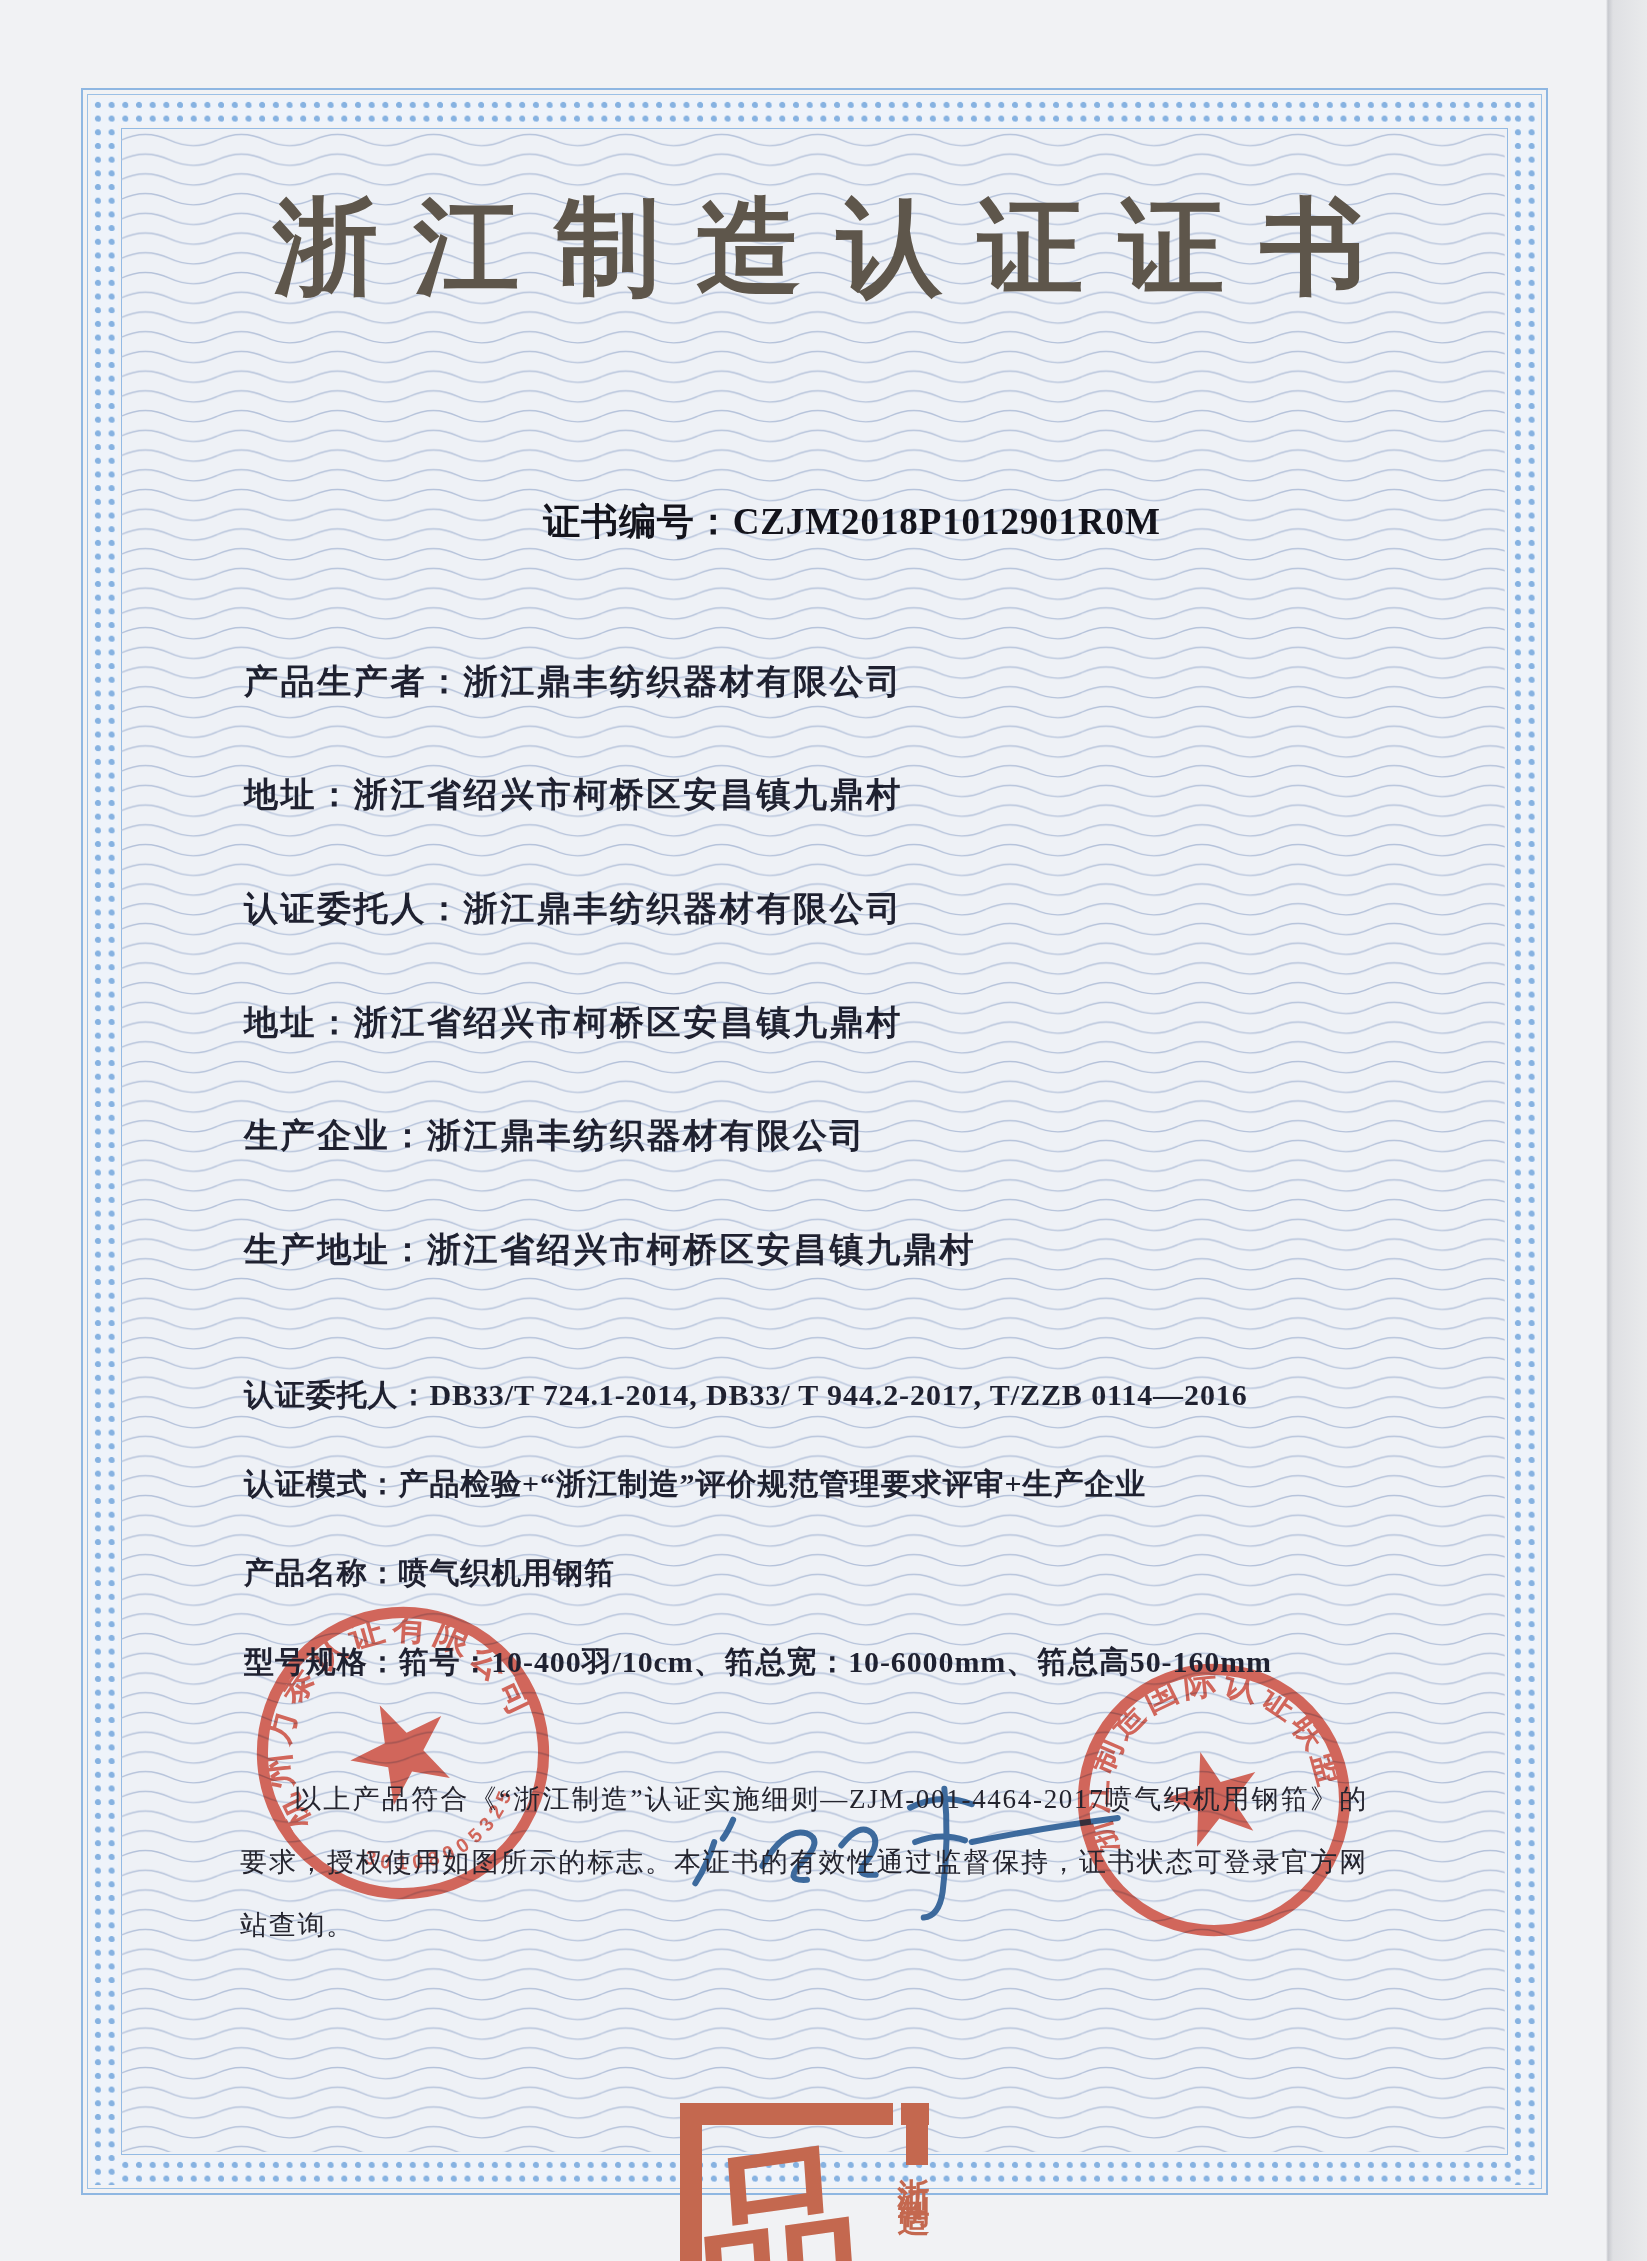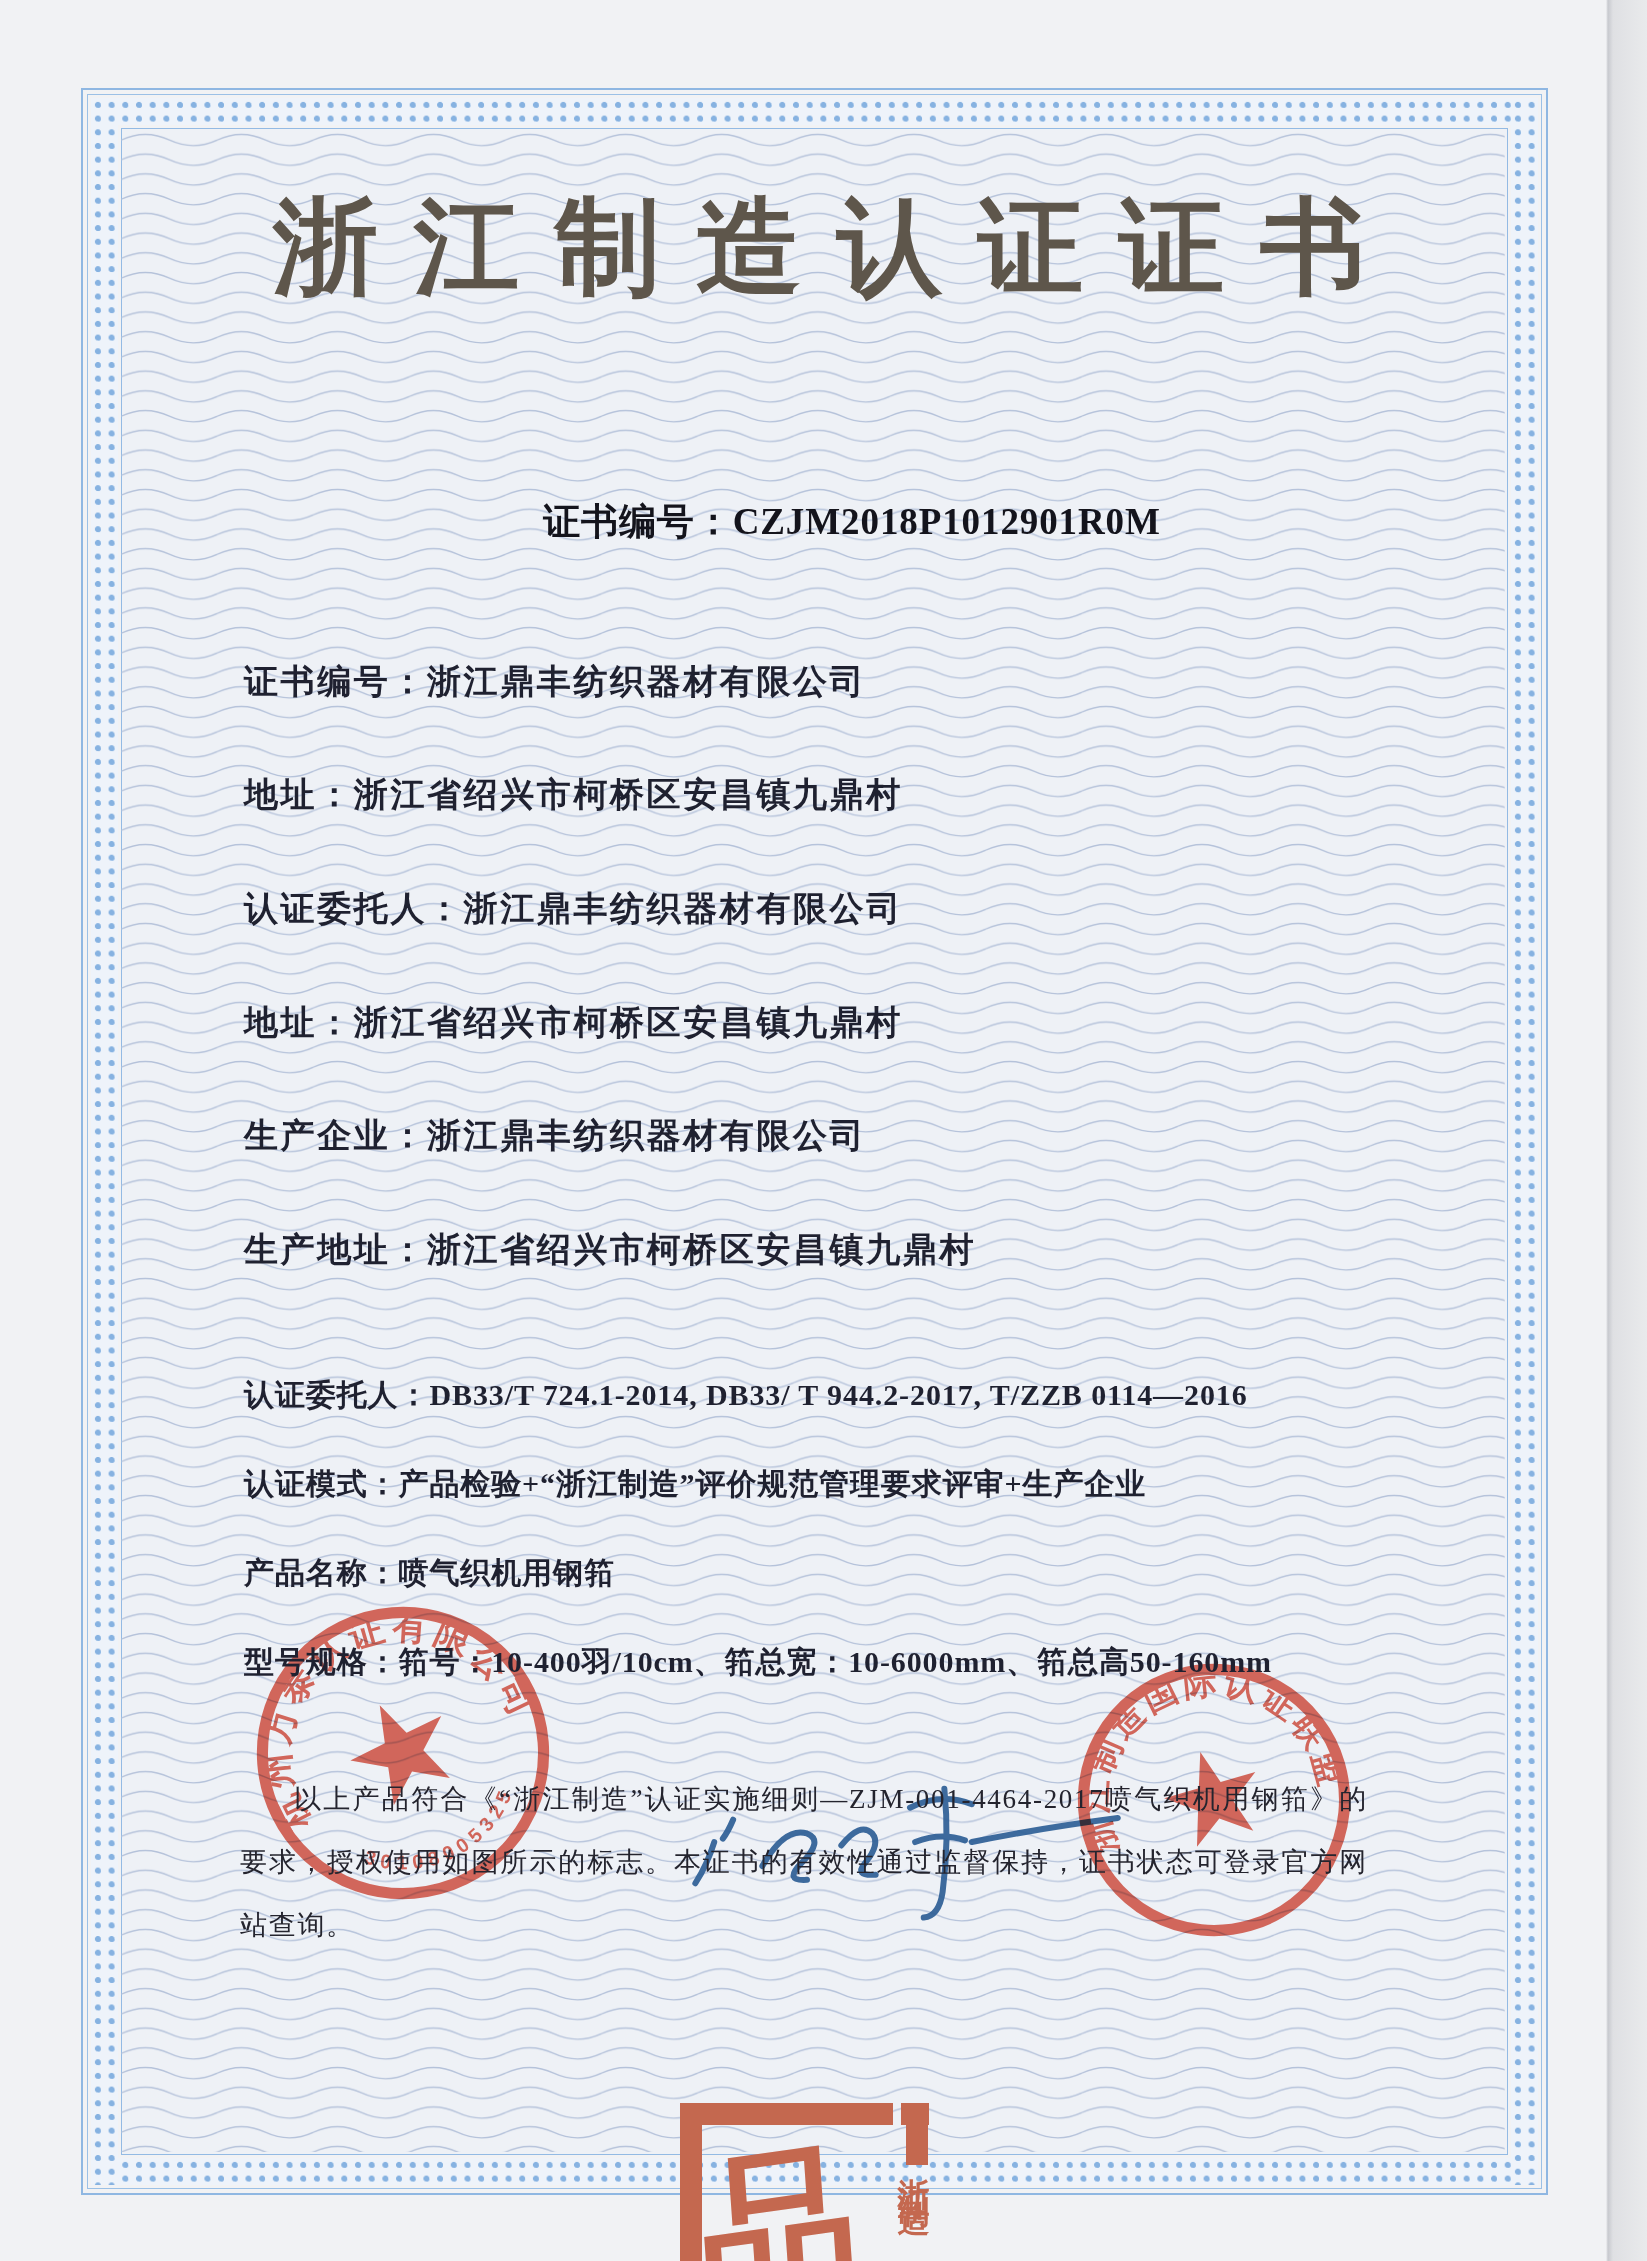--- a/index.html
+++ b/index.html
@@ -64,21 +64,21 @@
       <path d="M0 14 Q 28 1 56 14 T 112 14" fill="none" stroke="#b5c2da" stroke-width="1.6"></path>
     </pattern>
   </defs>
   <rect x="0" y="0" width="100%" height="100%" fill="url(#wv)"></rect>
 </svg>
 
 <div class="title z">浙江制造认证证书</div>
 <div class="certno z">证书编号：CZJM2018P1012901R0M</div>
 
 <div class="line party z" style="top:468px">
-  <span>证书编号：</span><span>浙江鼎丰纺织器材有限公司</span>
+  <span>产品生产者：</span><span>浙江鼎丰纺织器材有限公司</span>
 </div>
 <div class="line party z" style="top:535px">
   <span>地址：</span><span>浙江省绍兴市柯桥区安昌镇九鼎村</span>
 </div>
 <div class="line party z" style="top:603px">
   <span>认证委托人：</span><span>浙江鼎丰纺织器材有限公司</span>
 </div>
 <div class="line party z" style="top:671px">
   <span>地址：</span><span>浙江省绍兴市柯桥区安昌镇九鼎村</span>
 </div>

